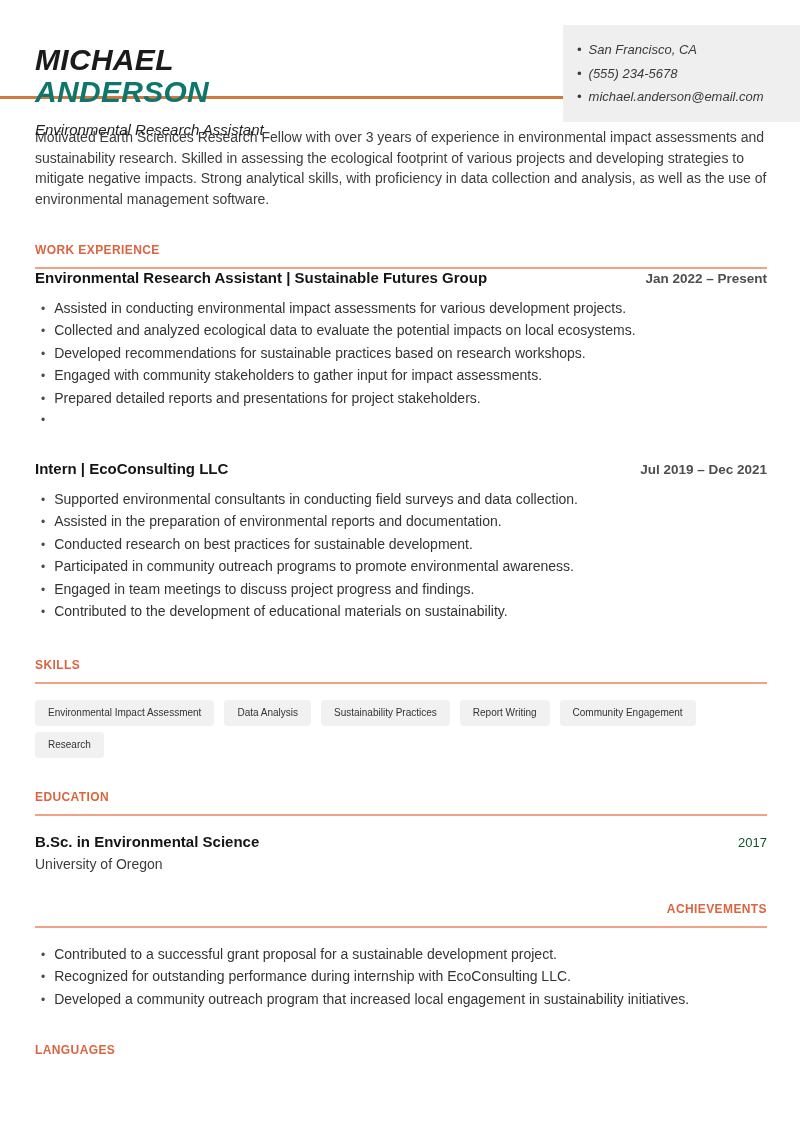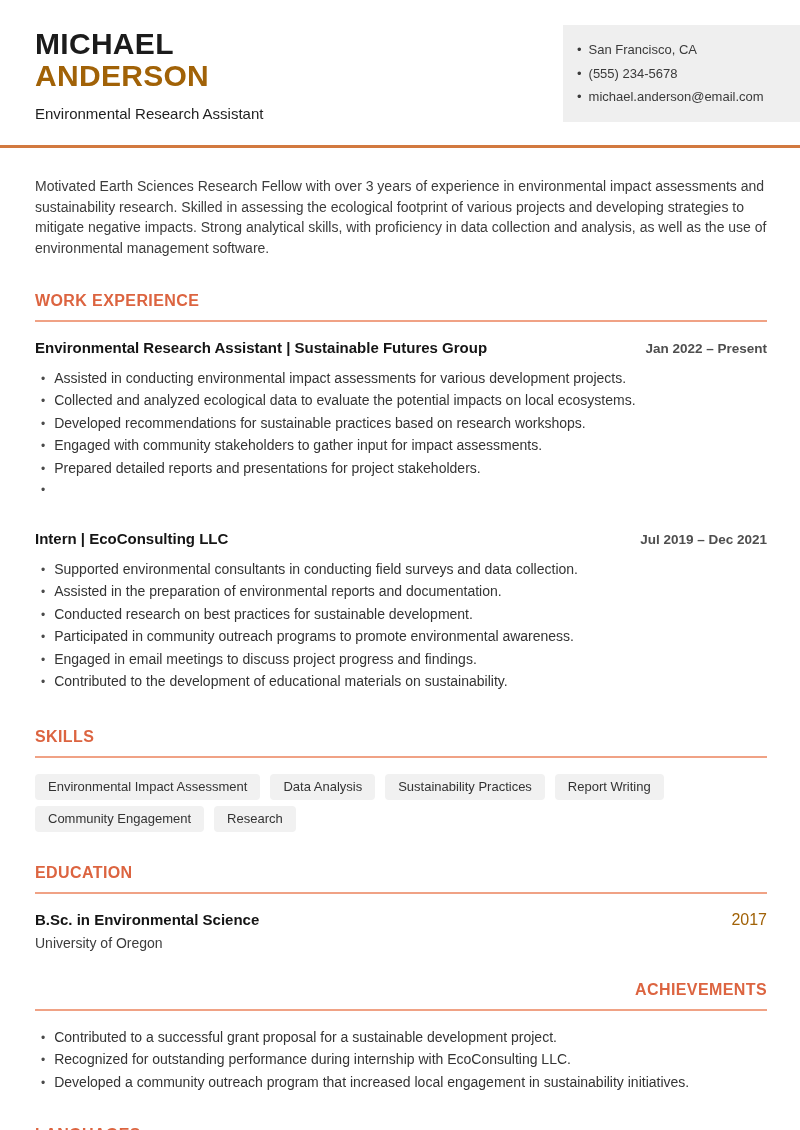--- a/index.html
+++ b/index.html
@@ -3,55 +3,55 @@
 <meta charset="utf-8">
 <style>
   * { margin:0; padding:0; box-sizing:border-box; }
   html,body { background:#ffffff; }
   body { font-family:"Liberation Sans", sans-serif; color:#333; }
   .page {
     position:relative; width:800px; height:1130px; margin:0 auto;
     background:#fff; overflow:hidden;
   }
   
-  .header { position:relative; padding:28px 0 0 35px; height:145px; }
+  .header { position:relative; padding:44px 0 0 35px; height:96px;font-style:italic; }
   .name { font-size:30px; font-weight:800; line-height:1.07; letter-spacing:0.3px; color:#1b1b1b; }
-  .name .last { color:#a16207; display:block; }
+  .name .last { color:#0f766e; display:block; }
   .subtitle { margin-top:13px; font-size:15px; color:#1f1f1f; }
   .contact-box {
     position:absolute; top:25px; right:0; width:237px; min-height:90px;
     background:#EFEFEF; padding:13px 16px 13px 14px; font-size:13px; color:#3a3a3a;
   }
   .contact-line { display:flex; align-items:baseline; line-height:23.5px; }
   .contact-line .dot { color:#3a3a3a; margin-right:7px; font-size:13px; }
   .top-rule { width:100%; height:0; border-top:3px solid #D2793F; }
   
   .main { padding:0 33px 0 35px; }
   .summary { margin-top:28px; font-size:14px; line-height:20.7px; color:#3c3c3c; }
   .section { margin-top:0; }
-  .sec-head { font-size:16px; font-weight:700; color:#DC6440; letter-spacing:0.4px; }
+  .sec-head { font-size:12px; font-weight:700; color:#DC6440; letter-spacing:0.4px; }
   .sec-rule { border:none; border-top:2px solid #F0A285; margin:10px 0 0 0; }
   
-  .job { margin-top:17px; }
+  .job { }
   .job-head { display:flex; justify-content:space-between; align-items:baseline; }
   .job-title { font-size:15px; font-weight:700; color:#151515; }
   .job-date { font-size:13.5px; color:#4e4e4e; white-space:nowrap;font-weight:bold; }
   ul.blist { list-style:none; margin-top:12px; }
   ul.blist li { display:flex; align-items:baseline; font-size:14px; color:#343434; line-height:21.5px; }
   ul.blist li .b { margin:0 9px 0 6px; font-size:12px; color:#4a4a4a; }
   
   .chips { display:flex; flex-wrap:wrap; gap:6px 10px; margin-top:16px; }
   .chip {
     background:#F1F1F1; border-radius:4px; padding:6px 13px;
-    font-size:13px; color:#333; line-height:14px;
+    font-size:10px; color:#333; line-height:14px;
   }
   
   .edu-row { display:flex; justify-content:space-between; align-items:baseline; margin-top:17px; }
   .edu-degree { font-size:15px; font-weight:700; color:#151515; }
-  .edu-year { font-size:16px; color:#a16207; }
+  .edu-year { font-size:13px; color:#14532d; }
   .edu-school { font-size:14px; color:#3c3c3c; margin-top:6px; }
   
   .s-work { margin-top:33px; }
   .s-skills { margin-top:34px; }
   .s-edu { margin-top:32px; }
   .s-ach { margin-top:30px;text-align:right; }
   .s-lang { margin-top:32px; }
   .s-ach ul.blist { margin-top:16px; }
 </style>
 </head>
@@ -144,21 +144,21 @@
             <li>
             <span class="b">•</span>
             <span>Conducted research on best practices for sustainable development.</span>
           </li>
             <li>
             <span class="b">•</span>
             <span>Participated in community outreach programs to promote environmental awareness.</span>
           </li>
             <li>
             <span class="b">•</span>
-            <span>Engaged in email meetings to discuss project progress and findings.</span>
+            <span>Engaged in team meetings to discuss project progress and findings.</span>
           </li>
             <li>
             <span class="b">•</span>
             <span>Contributed to the development of educational materials on sustainability.</span>
           </li>
           </ul>
       </div>
     </section>
 
     <section class="section s-skills">

